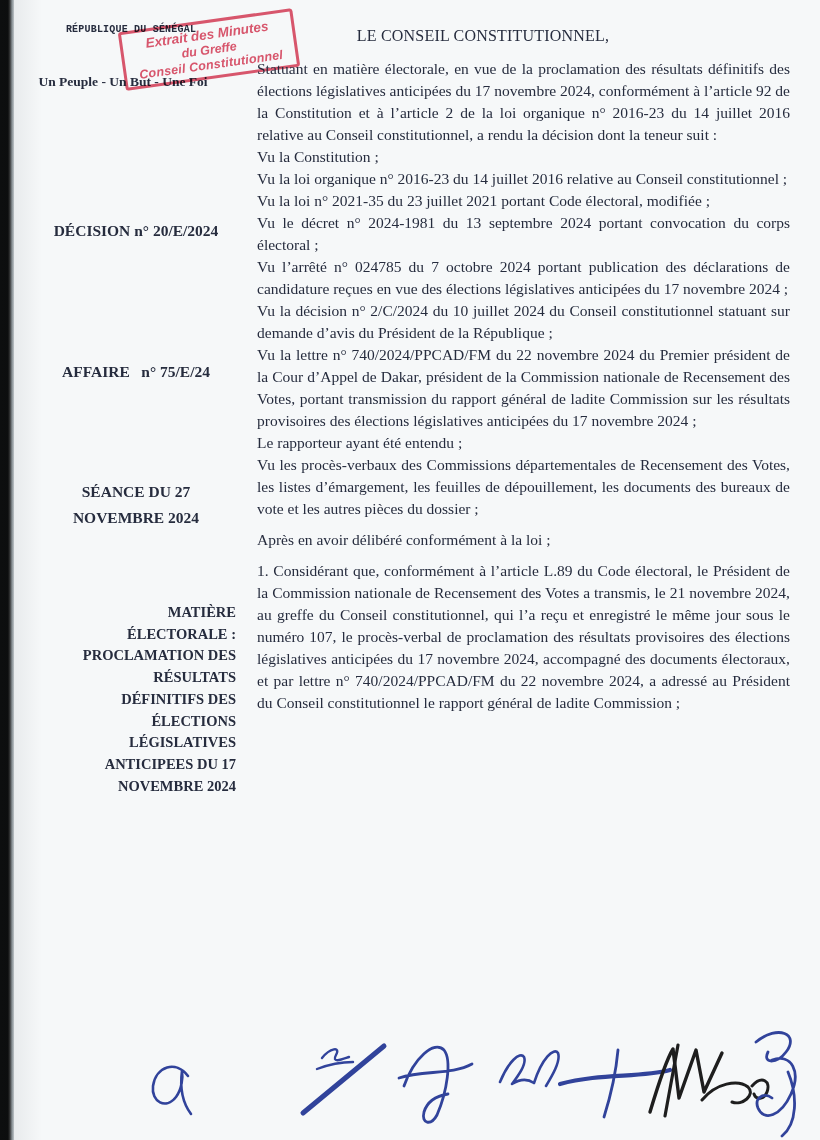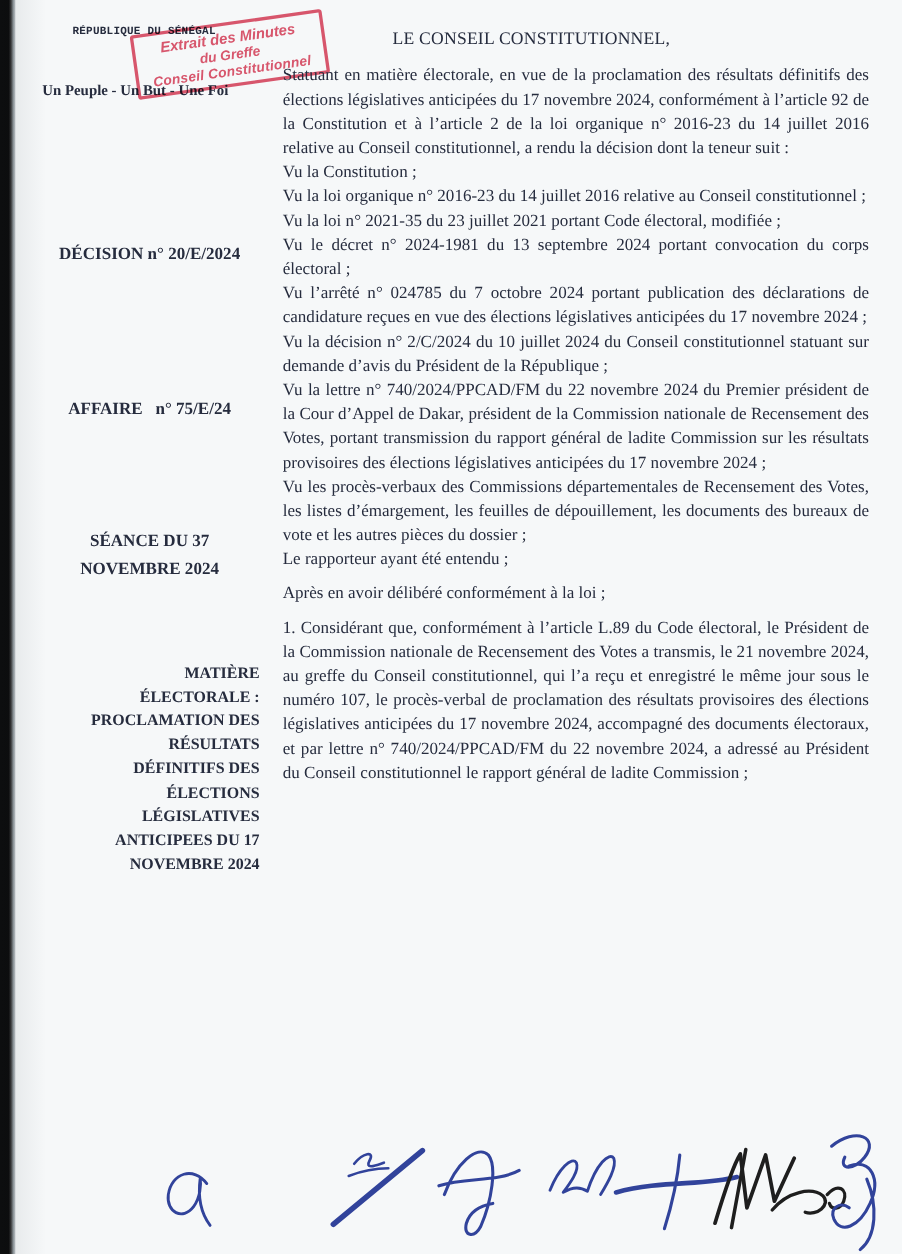--- a/index.html
+++ b/index.html
@@ -68,21 +68,21 @@
 </head>
 <body>
 
 <div class="scan-strip"></div>
 <div class="paper-shade"></div>
 
 <div class="sidebar-label" id="republic">RÉPUBLIQUE DU SÉNÉGAL</div>
 <div class="sidebar-label" id="motto">Un Peuple - Un But - Une Foi</div>
 <div class="sidebar-label" id="decision">DÉCISION n° 20/E/2024</div>
 <div class="sidebar-label" id="affaire">AFFAIRE   n° 75/E/24</div>
-<div class="sidebar-label" id="seance">SÉANCE DU 37
+<div class="sidebar-label" id="seance">SÉANCE DU 27
 NOVEMBRE 2024</div>
 <div class="sidebar-label" id="matiere">MATIÈRE
 ÉLECTORALE :
 PROCLAMATION DES
 RÉSULTATS
 DÉFINITIFS DES
 ÉLECTIONS
 LÉGISLATIVES
 ANTICIPEES DU 17
 NOVEMBRE 2024</div>
@@ -96,22 +96,22 @@
 <div class="main-title">LE CONSEIL CONSTITUTIONNEL,</div>
 <div class="body-text" id="paragraphs">
     <p class="para">Statuant en matière électorale, en vue de la proclamation des résultats définitifs des élections législatives anticipées du 17 novembre 2024, conformément à l’article 92 de la Constitution et à l’article 2 de la loi organique n° 2016-23 du 14 juillet 2016 relative au Conseil constitutionnel, a rendu la décision dont la teneur suit :</p>
     <p class="para">Vu la Constitution ;</p>
     <p class="para">Vu la loi organique n° 2016-23 du 14 juillet 2016 relative au Conseil constitutionnel ;</p>
     <p class="para">Vu la loi n° 2021-35 du 23 juillet 2021 portant Code électoral, modifiée ;</p>
     <p class="para">Vu le décret n° 2024-1981 du 13 septembre 2024 portant convocation du corps électoral ;</p>
     <p class="para">Vu l’arrêté n° 024785 du 7 octobre 2024 portant publication des déclarations de candidature reçues en vue des élections législatives anticipées du 17 novembre 2024 ;</p>
     <p class="para">Vu la décision n° 2/C/2024 du 10 juillet 2024 du Conseil constitutionnel statuant sur demande d’avis du Président de la République ;</p>
     <p class="para">Vu la lettre n° 740/2024/PPCAD/FM du 22 novembre 2024 du Premier président de la Cour d’Appel de Dakar, président de la Commission nationale de Recensement des Votes, portant transmission du rapport général de ladite Commission sur les résultats provisoires des élections législatives anticipées du 17 novembre 2024 ;</p>
+    <p class="para">Le rapporteur ayant été entendu ;</p>
     <p class="para">Vu les procès-verbaux des Commissions départementales de Recensement des Votes, les listes d’émargement, les feuilles de dépouillement, les documents des bureaux de vote et les autres pièces du dossier ;</p>
-    <p class="para">Le rapporteur ayant été entendu ;</p>
     <p class="para spaced">Après en avoir délibéré conformément à la loi ;</p>
     <p class="para spaced">1. Considérant que, conformément à l’article L.89 du Code électoral, le Président de la Commission nationale de Recensement des Votes a transmis, le 21 novembre 2024, au greffe du Conseil constitutionnel, qui l’a reçu et enregistré le même jour sous le numéro 107, le procès-verbal de proclamation des résultats provisoires des élections législatives anticipées du 17 novembre 2024, accompagné des documents électoraux, et par lettre n° 740/2024/PPCAD/FM du 22 novembre 2024, a adressé au Président du Conseil constitutionnel le rapport général de ladite Commission ;</p>
   </div>
 
 <svg class="signatures" viewBox="0 0 820 120" aria-hidden="true">
 
   <path class="ink-blue" stroke-width="2.6" d="M188,56 C176,40 156,46 153,66 C151,82 166,90 176,77 C182,69 183,57 182,51 C180,66 182,82 191,94"></path>
 
   <path class="ink-blue" stroke-width="2.4" d="M322,38 C330,28 341,26 336,35 C331,44 343,39 349,37 M317,49 C330,44 345,42 353,42"></path>
   <path class="ink-blue" stroke-width="5" d="M384,26 L303,93"></path>

